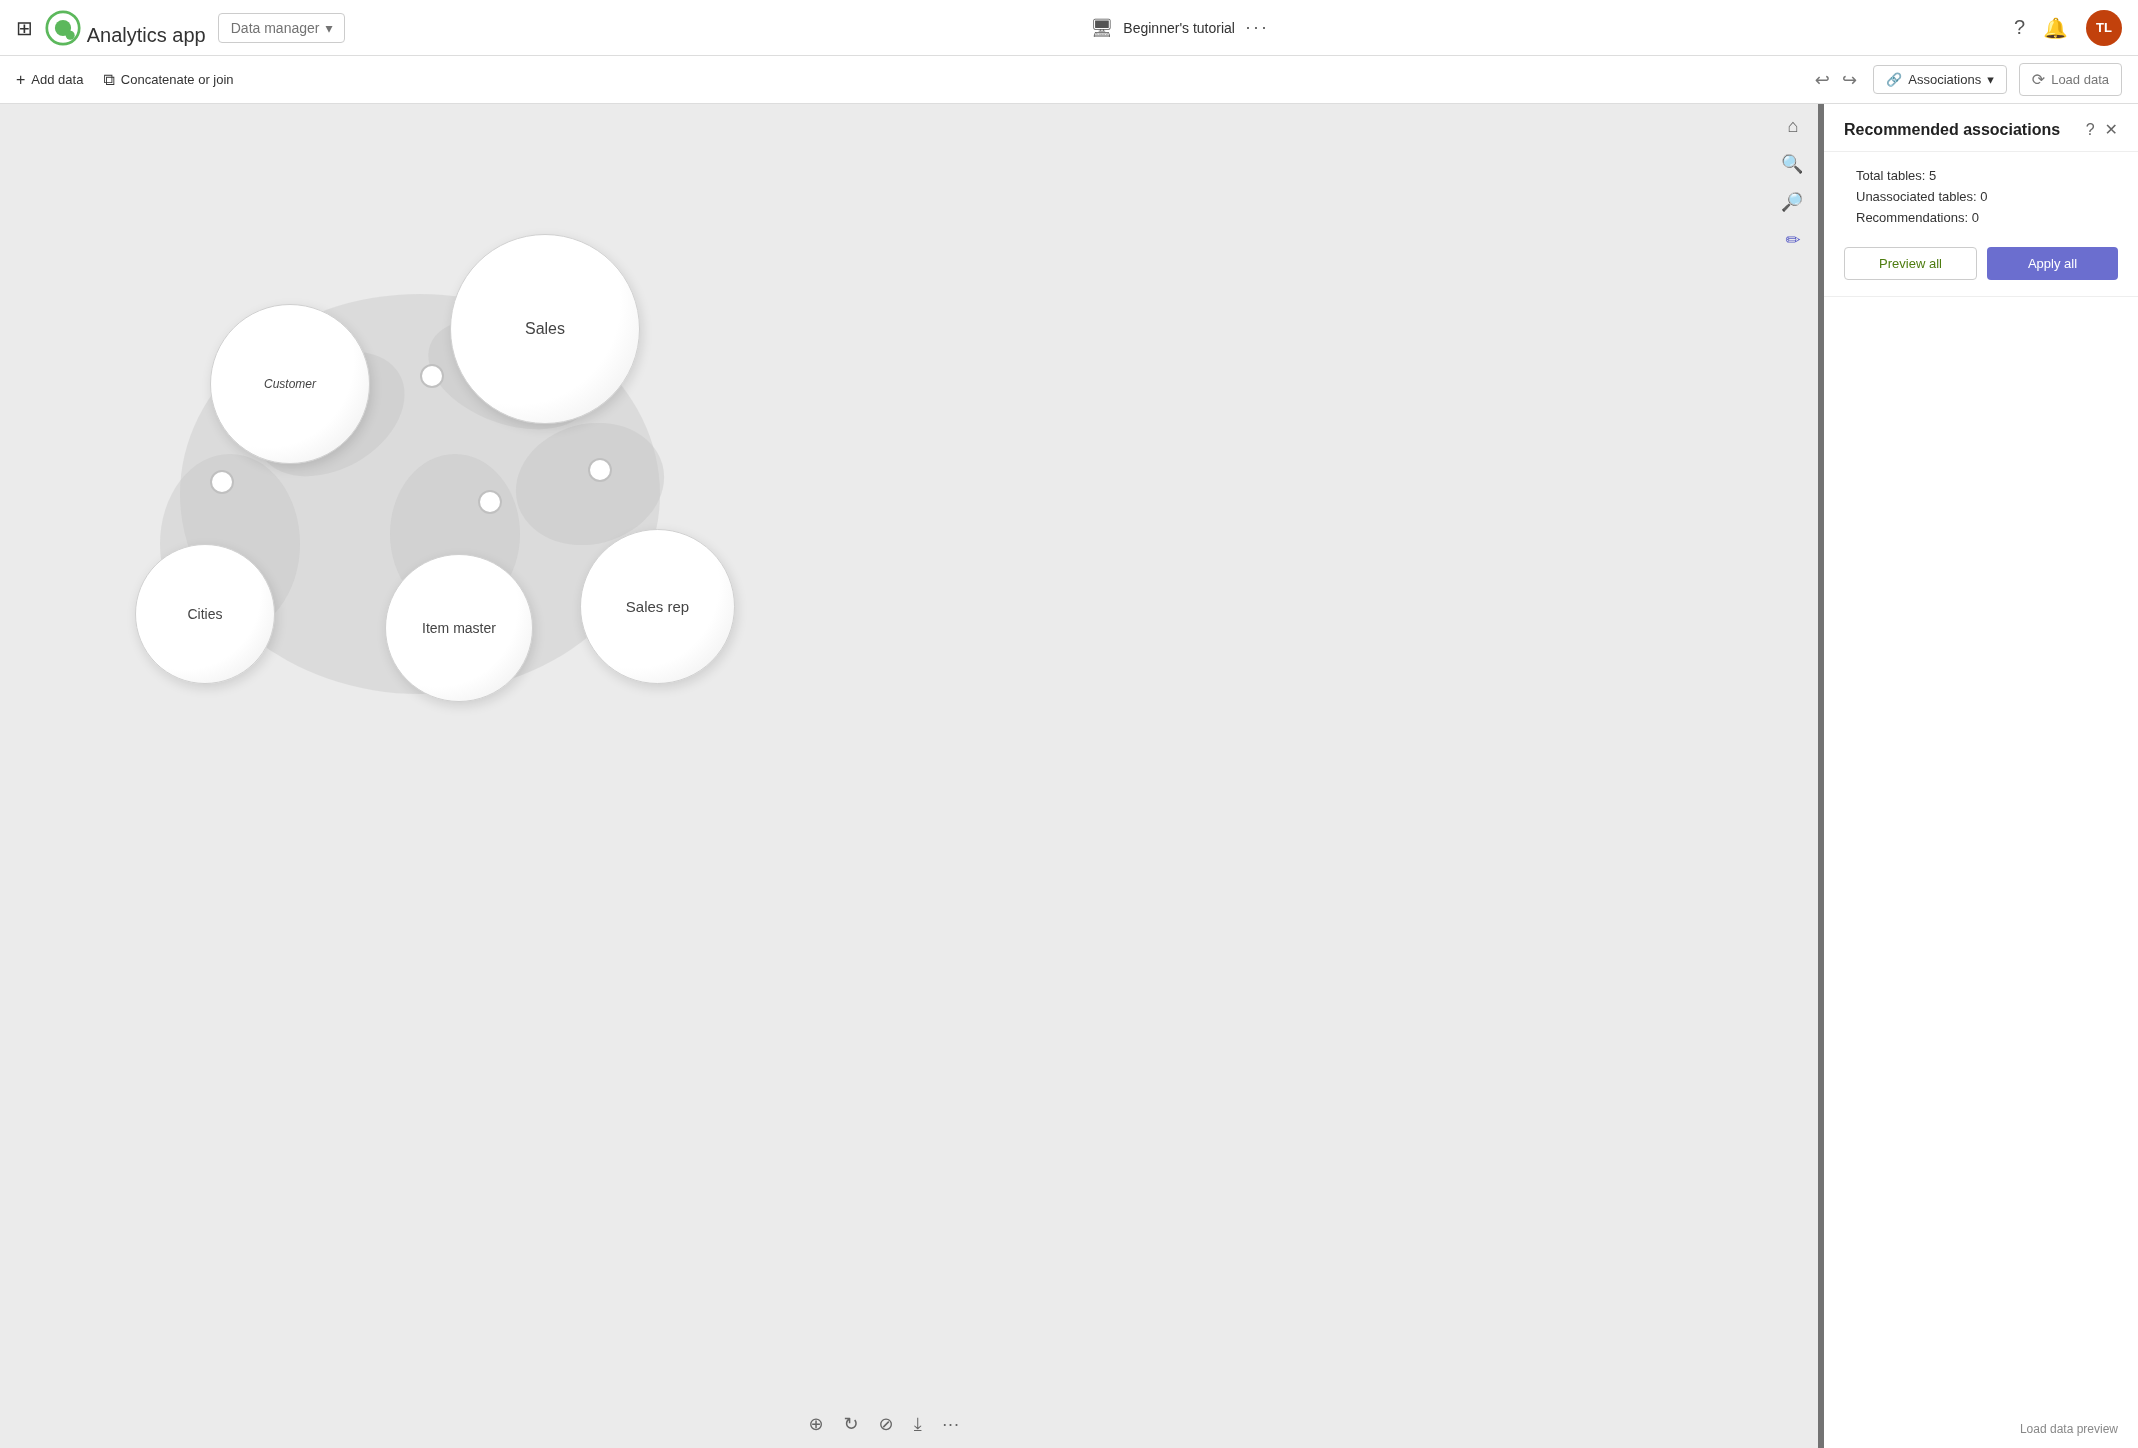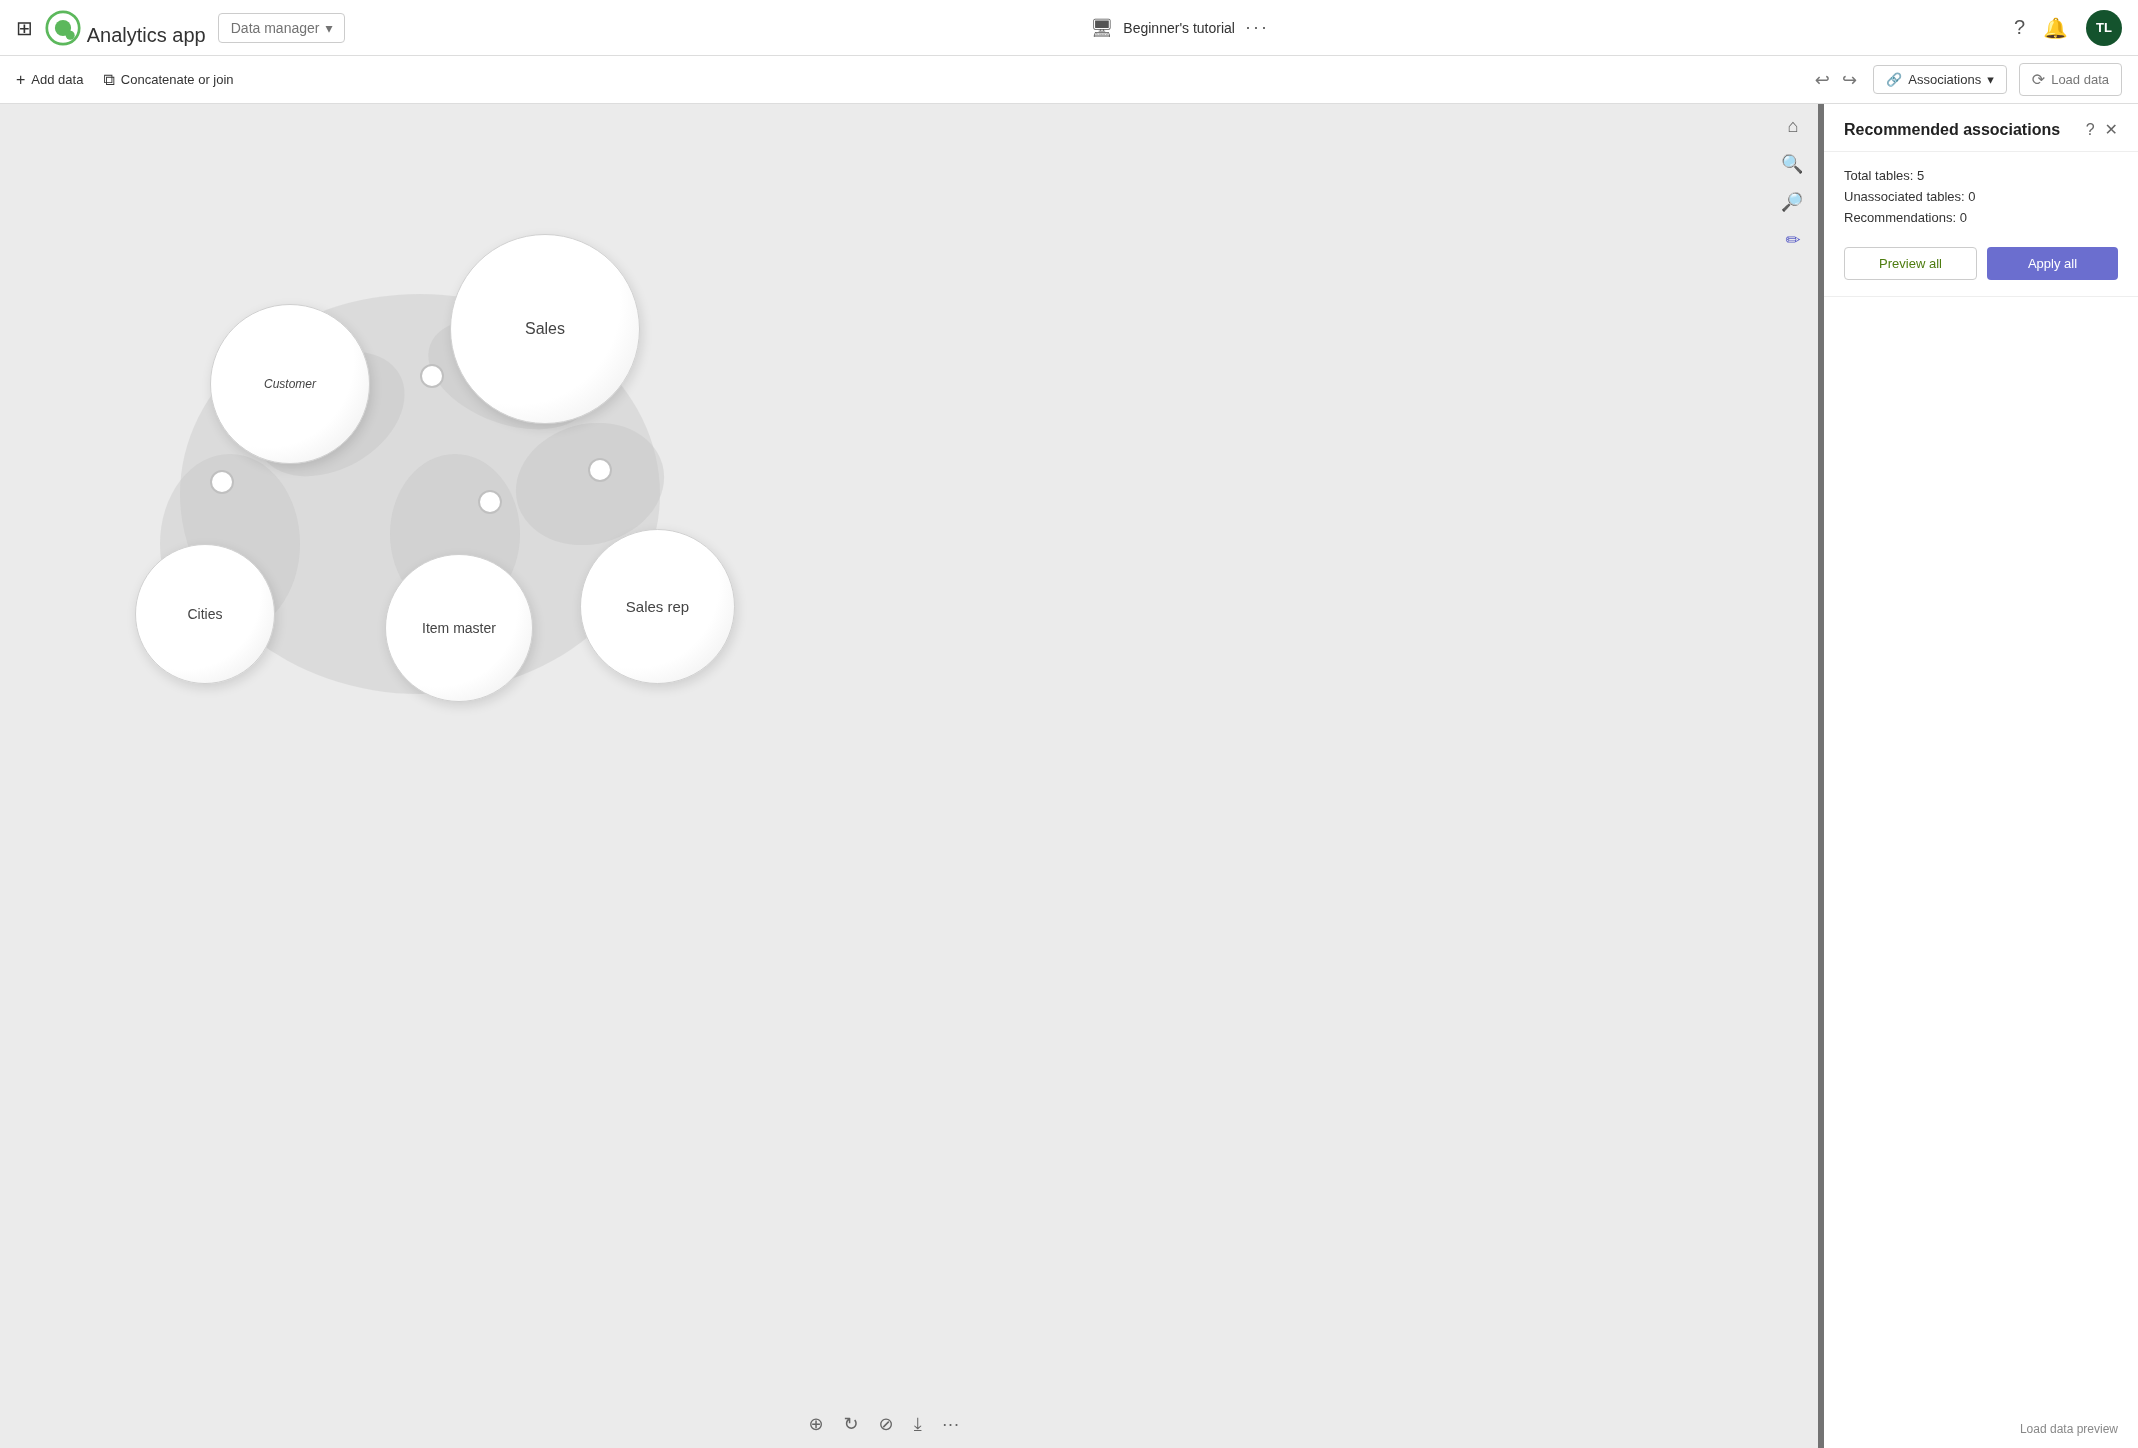--- a/index.html
+++ b/index.html
@@ -23,21 +23,21 @@
       padding: 6px 12px; cursor: pointer; background: #fff;
       font-size: 14px; color: #737373;
     }
     .nav-center { flex: 1; display: flex; justify-content: center; align-items: center; gap: 10px; }
     .nav-tutorial { font-size: 14px; color: #333; }
     .nav-dots { font-size: 18px; color: #555; cursor: pointer; letter-spacing: 2px; }
     .nav-right { display: flex; align-items: center; gap: 18px; margin-left: auto; }
     .nav-icon-btn { font-size: 20px; color: #555; cursor: pointer; }
     .nav-avatar {
       width: 36px; height: 36px; border-radius: 50%;
-      background: #14532d; color: #fff;
+      background: #c2410c; color: #fff;
       display: flex; align-items: center; justify-content: center;
       font-size: 13px; font-weight: 600; cursor: pointer;
     }
 
     
     .toolbar {
       display: flex; align-items: center;
       height: 48px; background: #fff;
       border-bottom: 1px solid #ddd;
       padding: 0 16px; gap: 20px;
@@ -117,21 +117,21 @@
       position: relative;
     }
     .panel-header {
       display: flex; align-items: center; justify-content: space-between;
       padding: 16px 20px 12px;
       border-bottom: 1px solid #eee;
     }
     .panel-title { font-size: 16px; font-weight: 600; color: #222; }
     .panel-header-icons { display: flex; gap: 10px; align-items: center; }
     .panel-icon { font-size: 16px; color: #666; cursor: pointer; }
-    .panel-stats { padding: 16px 20px; }
+    .panel-stats { padding: 16px 20px; margin-left: 12px; }
     .panel-stat { font-size: 13px; color: #333; margin-bottom: 6px; }
     .panel-stat span { font-weight: 400; }
     .panel-actions {
       display: flex; gap: 10px;
       padding: 0 20px 16px;
       border-bottom: 1px solid #eee;
     }
     .btn-preview {
       flex: 1; padding: 8px; border: 1px solid #ccc; border-radius: 4px;
       background: #fff; font-size: 13px; color: #4d7c0f; cursor: pointer;

